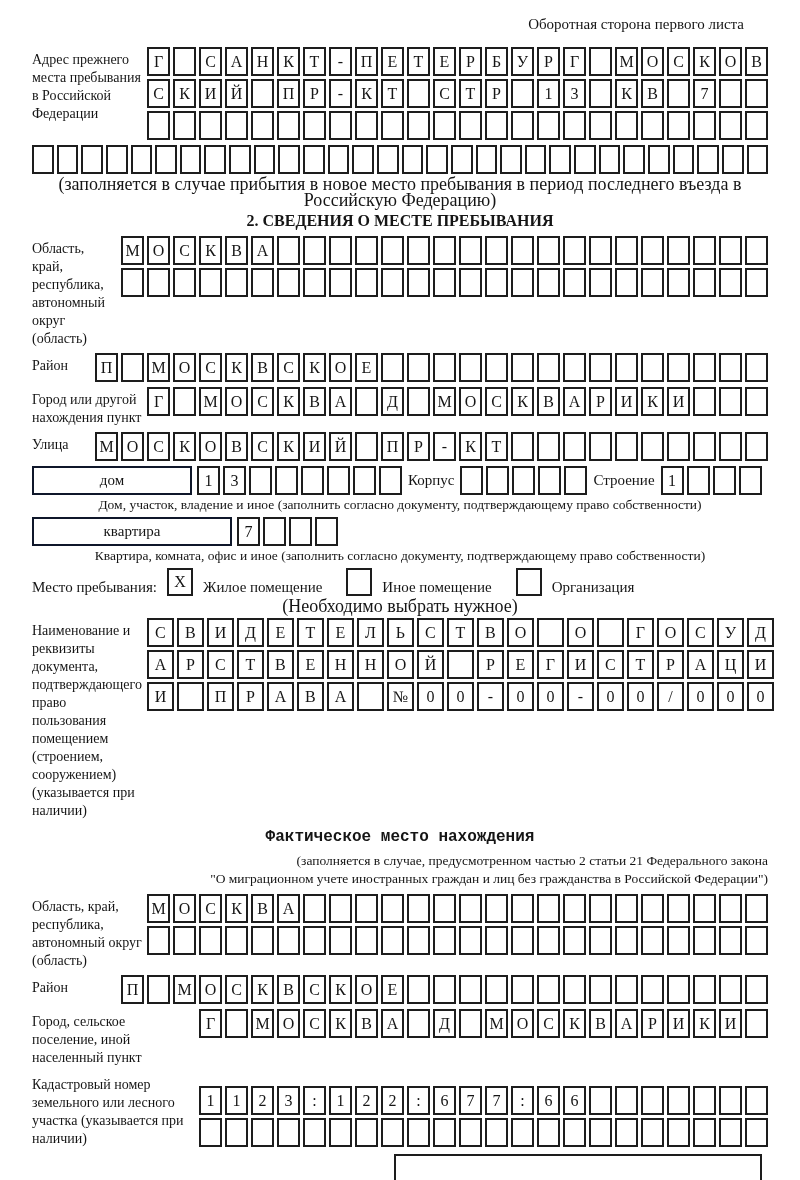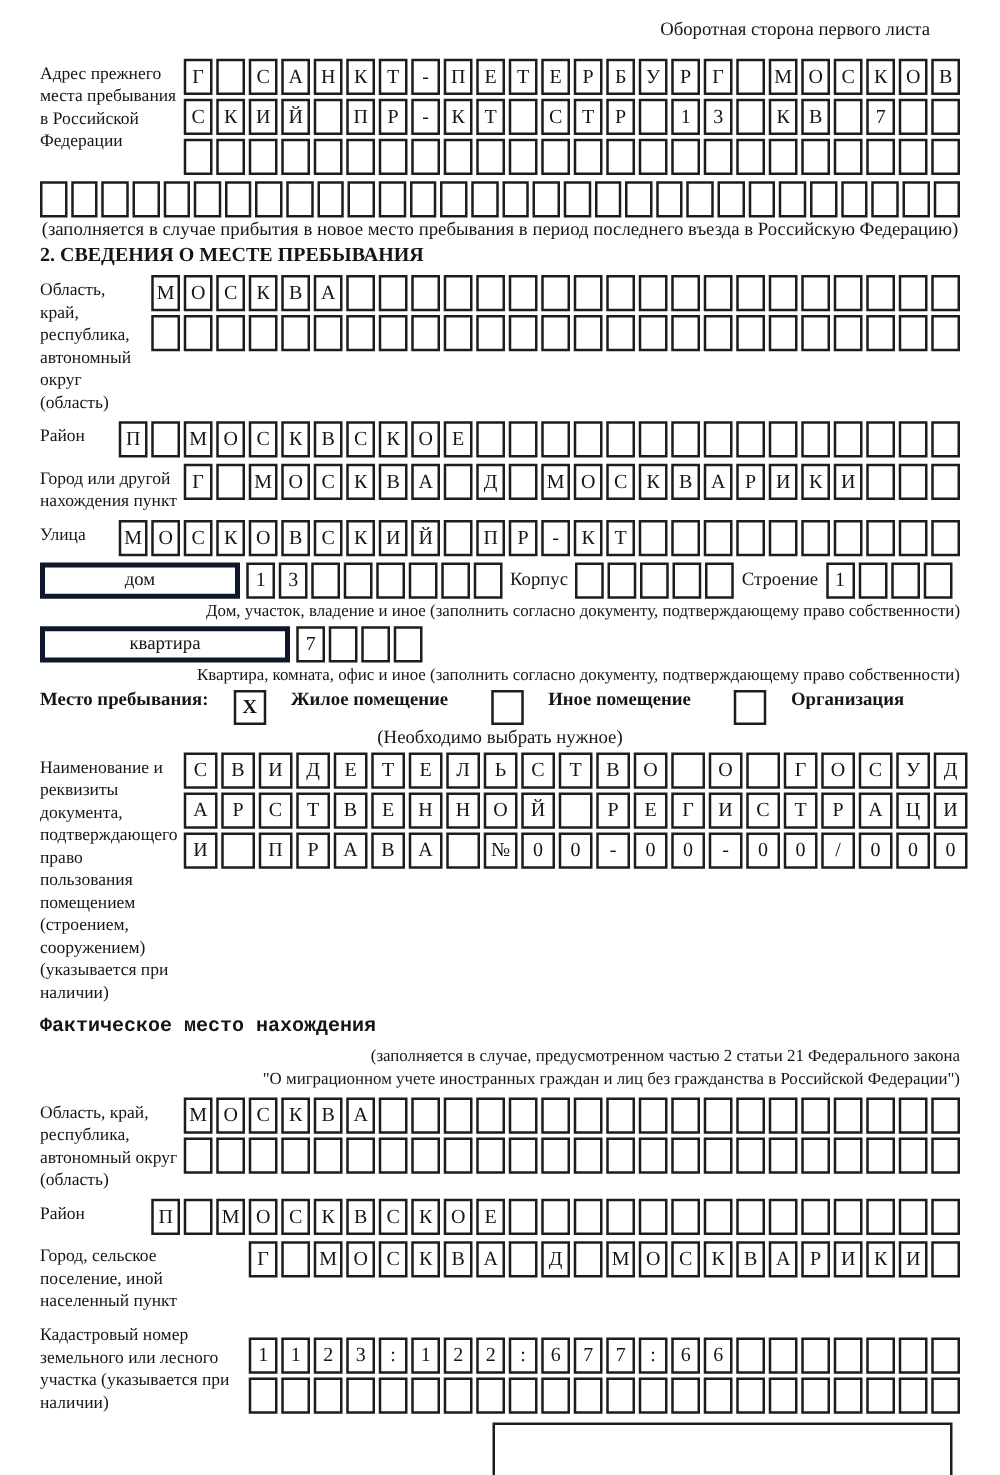--- a/index.html
+++ b/index.html
@@ -12,30 +12,30 @@
   
   .frow { display:flex; align-items:flex-start; margin-bottom:5px; }
   .flabel { flex:1 1 auto; font-size:14px; line-height:18px; padding-right:5px; padding-top:4px; }
   .cells-col { flex:0 0 auto; display:flex; flex-direction:column; gap:3px; }
   .cells-row { display:flex; gap:3px; justify-content:flex-end; flex:0 0 auto; }
 
   .cell { width:23px; height:29px; border:2px solid #1d1d1d; background:#fff;
           font-size:16px; line-height:25px; text-align:center; display:inline-block; }
   .cell-wide { width:27px; }
 
-  .note { font-size:15px; line-height:16px; text-align:center; margin:2px 0 4px 0; }
-  .note-left { font-size:13.5px; text-align:right; margin:1px 0 4px 0; }
-  .sec-title { font-size:16px; font-weight:bold; margin:4px 0 6px 0; }
+  .note { font-size:18px; line-height:16px; text-align:center; margin:2px 0 4px 0; }
+  .note-left { font-size:13.5px; text-align:center; margin:1px 0 4px 0; }
+  .sec-title { font-size:16px; font-weight:bold; text-align:center; margin:4px 0 6px 0; }
 
   .house-row { display:flex; align-items:stretch; margin-bottom:2px; }
-  .wide-box { border:4px solid #0f172a; height:29px; display:flex; align-items:center;
+  .wide-box { border:2px solid #0f172a; height:29px; display:flex; align-items:center;
               justify-content:center; font-size:15px; }
   .inline-lbl { font-size:15px; line-height:29px; padding:0 6px; }
 
-  .stay-row { display:flex; align-items:flex-start; gap:20px; font-size:15px; margin:4px 0 2px 0;font-weight:bold; }
+  .stay-row { display:flex; align-items:flex-end; gap:10px; font-size:15px; margin:4px 0 2px 0; }
   .checkbox { width:26px; height:28px; border:2px solid #1d1d1d; text-align:center;
               font-size:16px; line-height:24px; flex:0 0 auto; }
 
   .fact-note { font-size:13.5px; line-height:18px; text-align:right; }
 
   .stamp-wrap { display:flex; justify-content:flex-end; margin-top:6px; }
   .stamp-col { width:372px; margin-right:2px; }
   .stamp-box { width:368px; height:168px; border:2px solid #1d1d1d; }
 
   .mb6 { margin-bottom:6px; }

